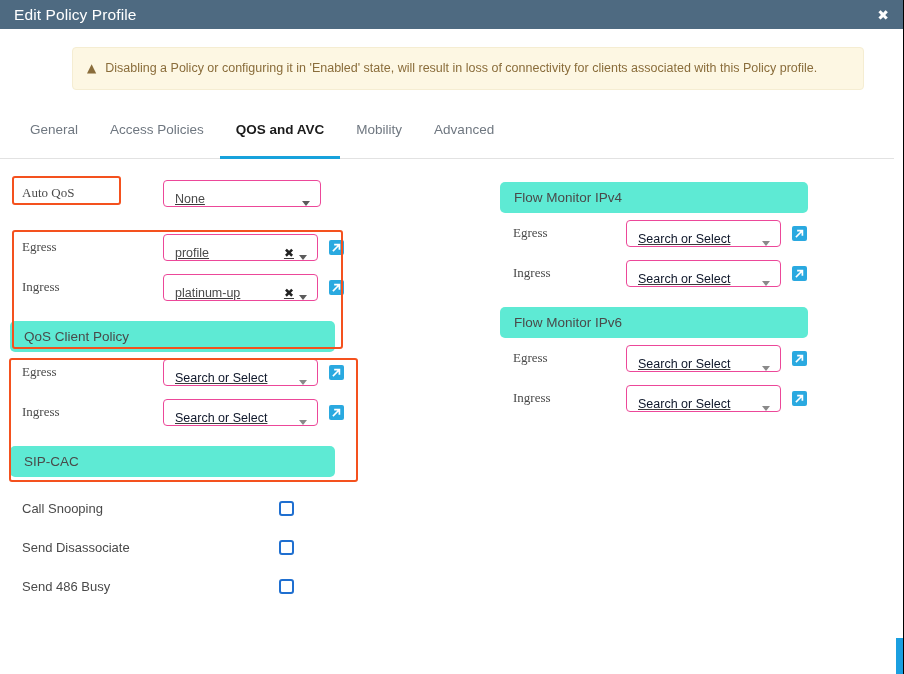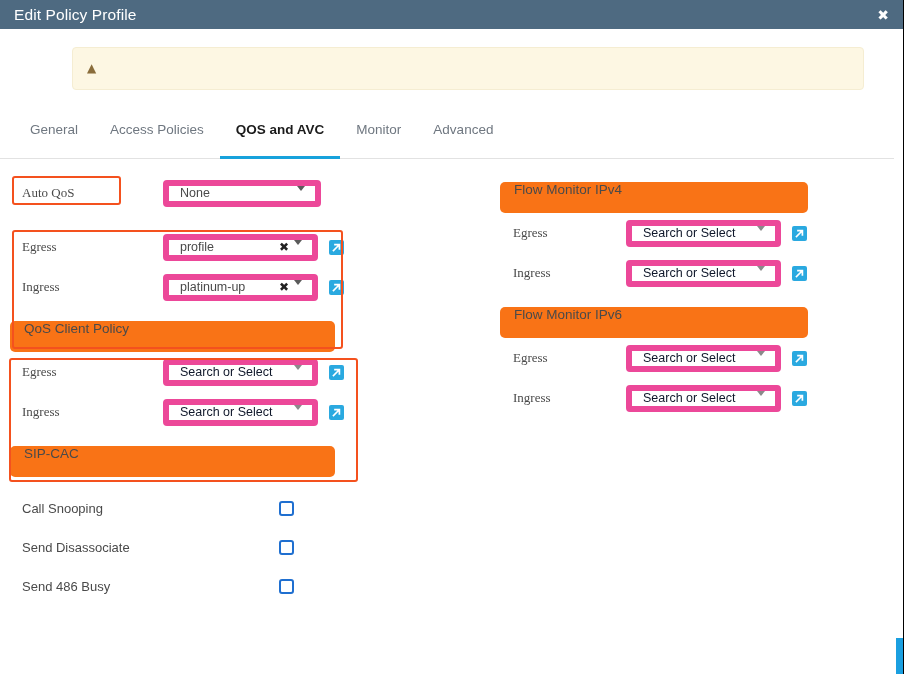--- a/index.html
+++ b/index.html
@@ -115,25 +115,25 @@
   }
   .col-right {
     width: 404px;
     padding-left: 0;
     box-sizing: border-box;
     position: relative;
   }
 
   
   .section-head {
-    background: #f97316;
+    background: #5eead4;
     border-radius: 5px;
     height: 31px;
     display: flex;
-    align-items: flex-start;
+    align-items: center;
     padding-left: 14px;
     font-size: 13.5px;
     color: #4a4a4a;
     box-sizing: border-box;
   }
   .sh-w-left  { width: 325px; }
   .sh-w-right { width: 308px; }
 
   
   .field-row {
@@ -146,27 +146,28 @@
     color: #4a4a4a;
     font-family: Liberation Serif, serif;
   }
   .fl-left  { width: 153px; padding-left: 12px; box-sizing: border-box; }
   .fl-right { width: 126px; padding-left: 13px; box-sizing: border-box; }
 
   
   .select {
     position: relative;
     height: 27px;
-    border: 6px solid #ec4899;
+    border: 1px solid #ec4899;
     border-radius: 4px;
     background: #fff;
     display: flex;
-    align-items: flex-start;
-    box-sizing: border-box;
-    cursor: pointer;
+    align-items: flex-end;
+    box-sizing: border-box;
+    cursor: pointer;
+    text-decoration: underline;
   }
   .select.wide  { width: 155px; }
   .select.wider { width: 158px; }
   .select-value {
     padding-left: 11px;
     font-size: 12.5px;
     color: #4a4a4a;
     flex: 1;
     overflow: hidden;
     white-space: nowrap;
@@ -270,28 +271,29 @@
 <div class="titlebar">
   <div class="titlebar-title">Edit Policy Profile</div>
   <div class="titlebar-close">✖</div>
 </div>
 
 <div class="dialog-body">
 
   <div class="warn-wrap">
     <div class="warn">
       <span class="warn-icon">▲</span>
+      <span class="warn-text">Disabling a Policy or configuring it in 'Enabled' state, will result in loss of connectivity for clients associated with this Policy profile.</span>
     </div>
   </div>
 
   <div class="tabs">
     <div class="tab">General</div>
     <div class="tab">Access Policies</div>
     <div class="tab active">QOS and AVC</div>
-    <div class="tab">Monitor</div>
+    <div class="tab">Mobility</div>
     <div class="tab">Advanced</div>
   </div>
 
   <div class="columns">
 
     <div class="col-left">
 
       <div class="field-row">
         <div class="field-label fl-left">Auto QoS</div>
         <div class="select wider">

